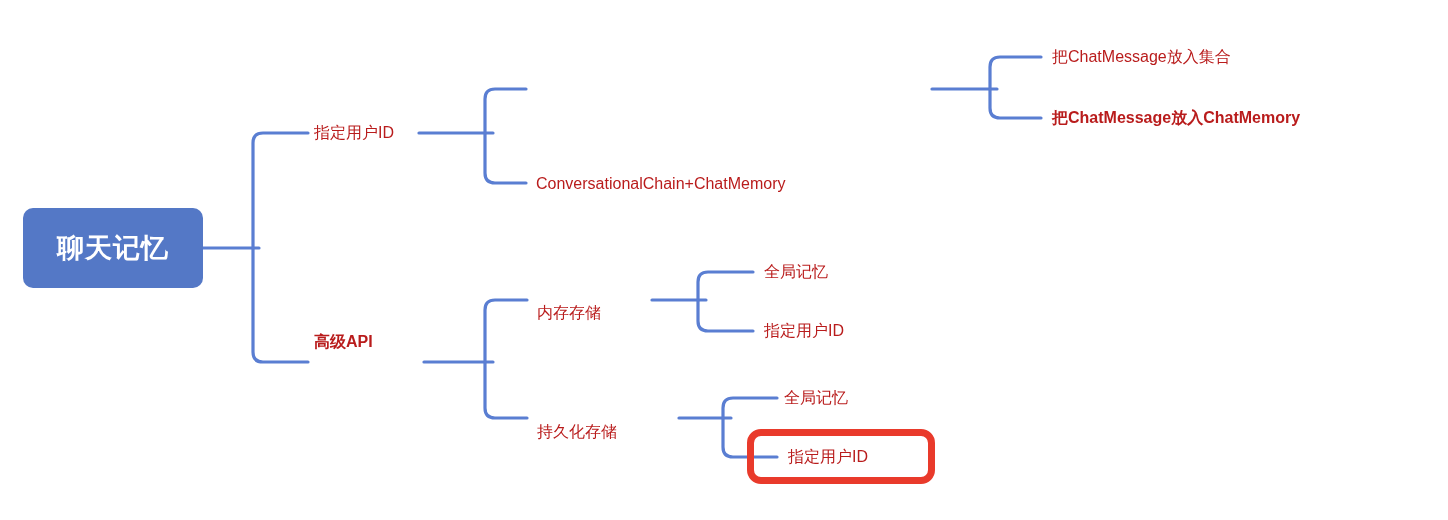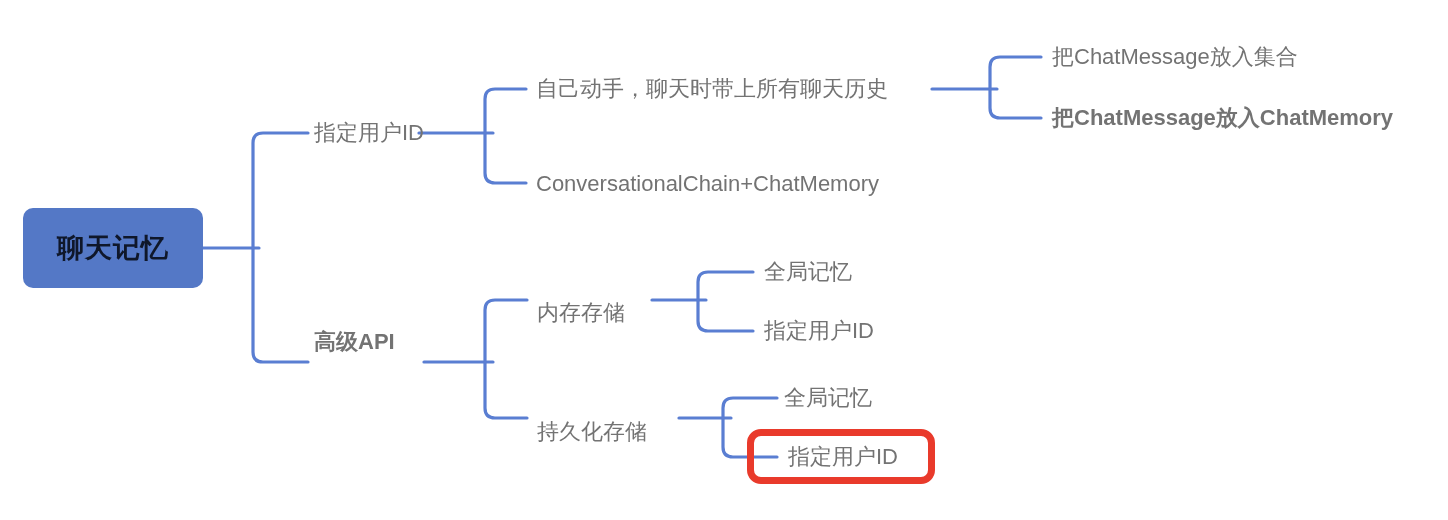--- a/index.html
+++ b/index.html
@@ -26,32 +26,32 @@
     position: absolute;
     left: 23px;
     top: 208px;
     width: 180px;
     height: 80px;
     background: #5478C6;
     border-radius: 10px;
     display: flex;
     align-items: center;
     justify-content: center;
-    color: #0f172a;
+    color: #ffffff;
     font-size: 27px;
     font-weight: bold;
     letter-spacing: 1px;
     cursor: pointer;
   }
   .label {
     position: absolute;
     transform: translateY(-50%);
     white-space: nowrap;
-    color: #737373;
-    font-size: 22px;
+    color: #b91c1c;
+    font-size: 16px;
     line-height: 1;
     cursor: pointer;
   }
   .highlight-box {
     position: absolute;
     left: 747px;
     top: 429px;
     width: 188px;
     height: 55px;
     border: 7px solid #E93A2B;
@@ -97,21 +97,20 @@
     </svg>
   </div>
 
   <div class="root-node">
     <span>聊天记忆</span>
   </div>
 
   <div class="label" style="left:314px; top:133px;">指定用户ID</div>
   <div class="label" style="left:314px; top:342px;font-weight:bold;">高级API</div>
 
-  <div class="label" style="left:536px; top:89px;">自己动手，聊天时带上所有聊天历史</div>
   <div class="label" style="left:536px; top:184px;text-align:center;">ConversationalChain+ChatMemory</div>
 
   <div class="label" style="left:1052px; top:57px;">把ChatMessage放入集合</div>
   <div class="label" style="left:1052px; top:118px;font-weight:bold;">把ChatMessage放入ChatMemory</div>
 
   <div class="label" style="left:537px; top:300px;margin-top:13px;">内存存储</div>
   <div class="label" style="left:537px; top:432px;">持久化存储</div>
 
   <div class="label" style="left:764px; top:272px;">全局记忆</div>
   <div class="label" style="left:764px; top:331px;">指定用户ID</div>

